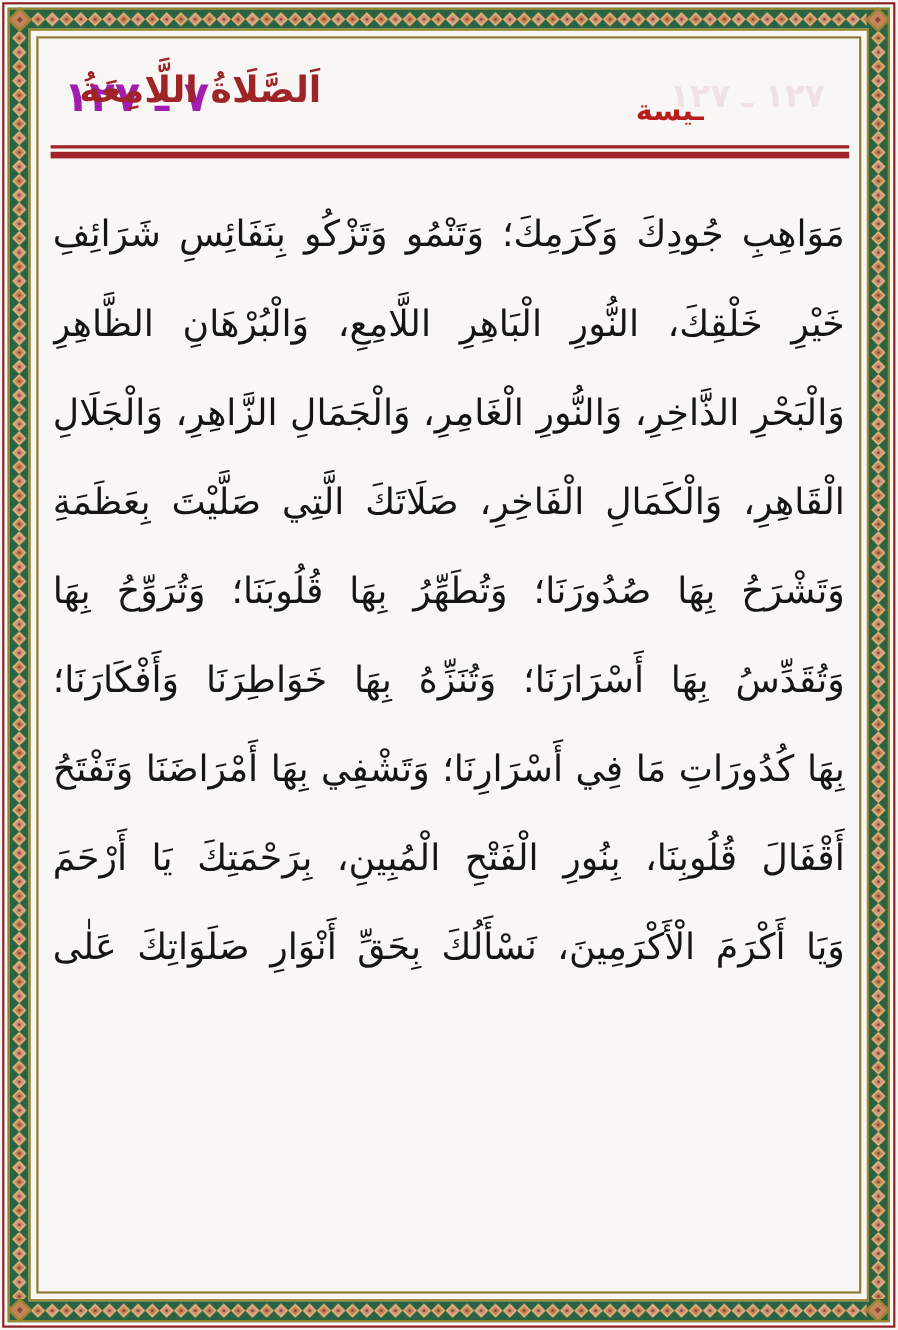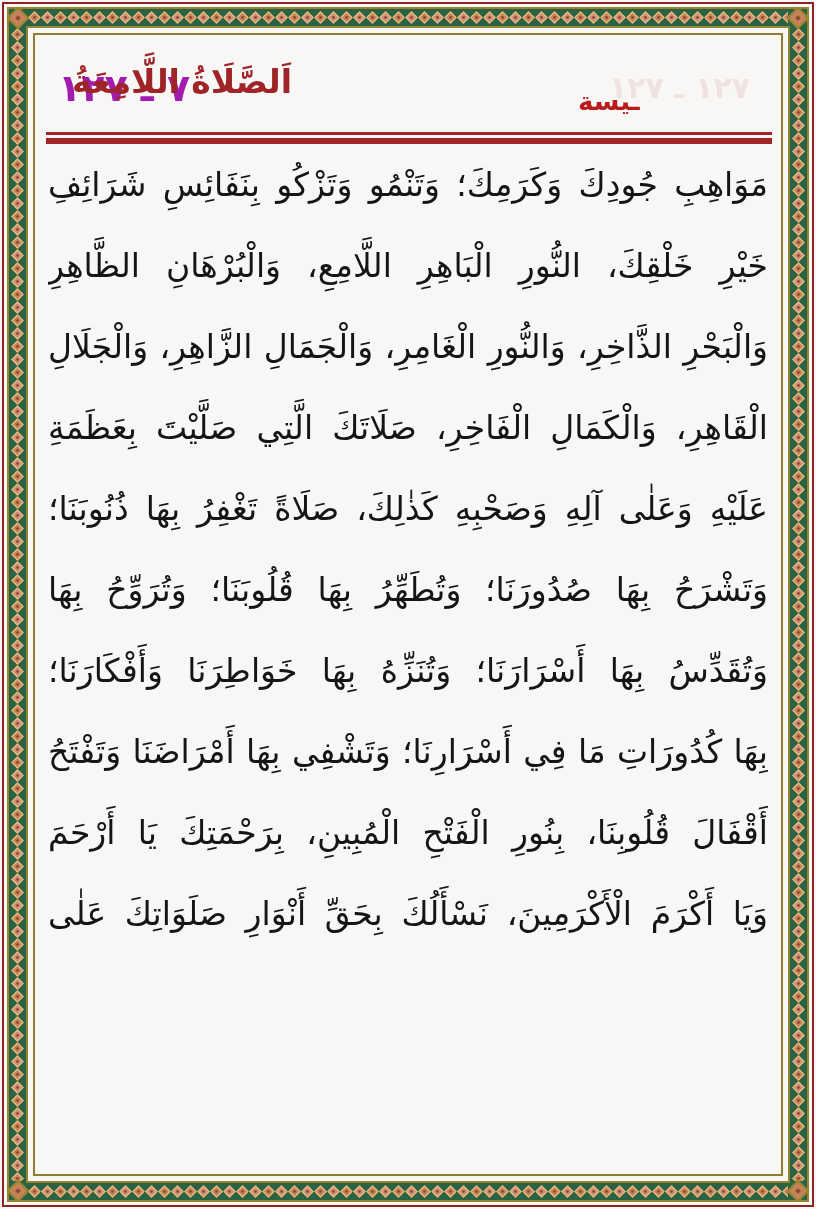--- a/index.html
+++ b/index.html
@@ -79,21 +79,21 @@
     direction:rtl;
     font-size:26px; font-weight:bold;
     color:#b91c1c;
   }
 
   .separator { position:absolute; top:92px; left:6px; right:4px; }
   .separator .thin  { height:3px; background:#a02428; }
   .separator .gap   { height:3px; }
   .separator .thick { height:6px; background:#a02428; }
 
-  .body-text { position:absolute; top:104px; left:8px; right:8px; }
+  .body-text { position:absolute; top:132px; left:8px; right:8px; }
   .line {
     direction:rtl;
     text-align:justify;
     text-align-last:justify;
     -moz-text-align-last:justify;
     font-size:33px;
     line-height:81px;
     height:81px;
     color:#151515;
     overflow:hidden;
@@ -155,21 +155,20 @@
       <div class="thin"></div>
       <div class="gap"></div>
       <div class="thick"></div>
     </div>
 
     <div class="body-text">
       <div class="line">مَوَاهِبِ جُودِكَ وَكَرَمِكَ؛ وَتَنْمُو وَتَزْكُو بِنَفَائِسِ شَرَائِفِ</div>
       <div class="line">خَيْرِ خَلْقِكَ، النُّورِ الْبَاهِرِ اللَّامِعِ، وَالْبُرْهَانِ الظَّاهِرِ الْقَاطِعِ،</div>
       <div class="line">وَالْبَحْرِ الذَّاخِرِ، وَالنُّورِ الْغَامِرِ، وَالْجَمَالِ الزَّاهِرِ، وَالْجَلَالِ</div>
       <div class="line">الْقَاهِرِ، وَالْكَمَالِ الْفَاخِرِ، صَلَاتَكَ الَّتِي صَلَّيْتَ بِعَظَمَةِ ذَاتِكَ،</div>
-      <div class="line">عَلَيْهِ وَعَلٰى آلِهِ وَصَحْبِهِ كَذٰلِكَ، صَلَاةً تَغْفِرُ بِهَا ذُنُوبَنَا؛</div>
       <div class="line">وَتَشْرَحُ بِهَا صُدُورَنَا؛ وَتُطَهِّرُ بِهَا قُلُوبَنَا؛ وَتُرَوِّحُ بِهَا أَرْوَاحَنَا؛</div>
       <div class="line">وَتُقَدِّسُ بِهَا أَسْرَارَنَا؛ وَتُنَزِّهُ بِهَا خَوَاطِرَنَا وَأَفْكَارَنَا؛ وَتُصَفِّي</div>
       <div class="line">بِهَا كُدُورَاتِ مَا فِي أَسْرَارِنَا؛ وَتَشْفِي بِهَا أَمْرَاضَنَا وَتَفْتَحُ بِهَا</div>
       <div class="line">أَقْفَالَ قُلُوبِنَا، بِنُورِ الْفَتْحِ الْمُبِينِ، بِرَحْمَتِكَ يَا أَرْحَمَ الرَّاحِمِينَ،</div>
       <div class="line">وَيَا أَكْرَمَ الْأَكْرَمِينَ، نَسْأَلُكَ بِحَقِّ أَنْوَارِ صَلَوَاتِكَ عَلٰى حَبِيبِكَ،</div>
     </div>
 
   </div>
 </div>
 

